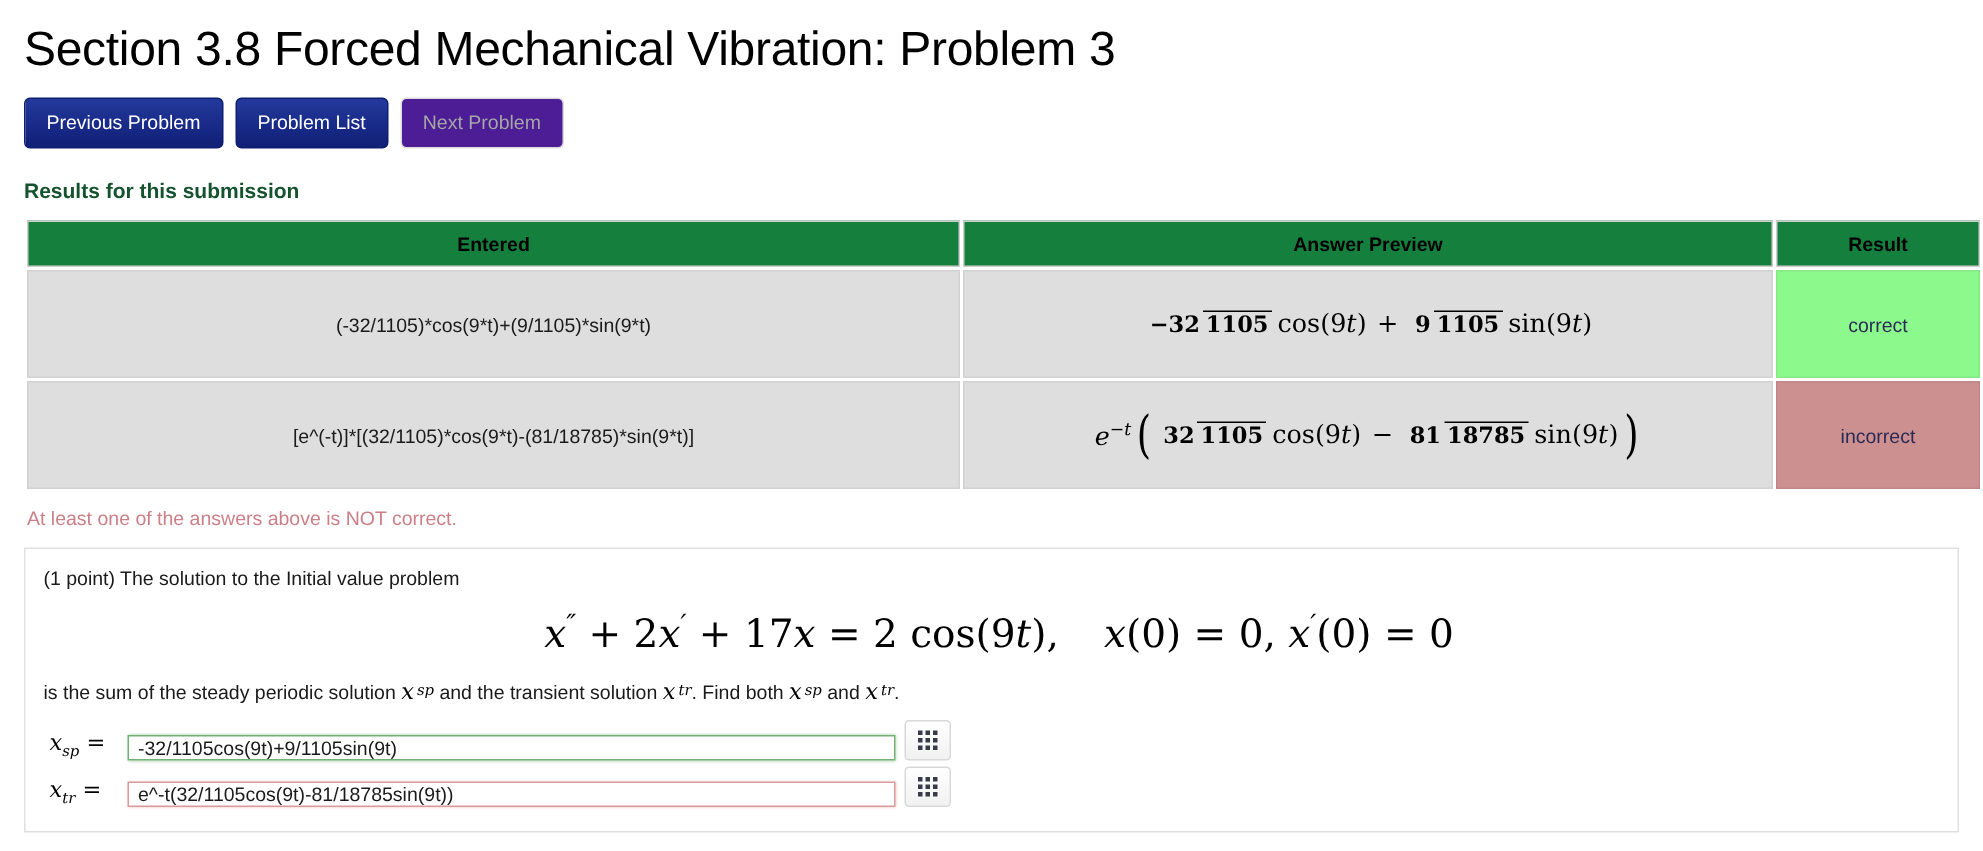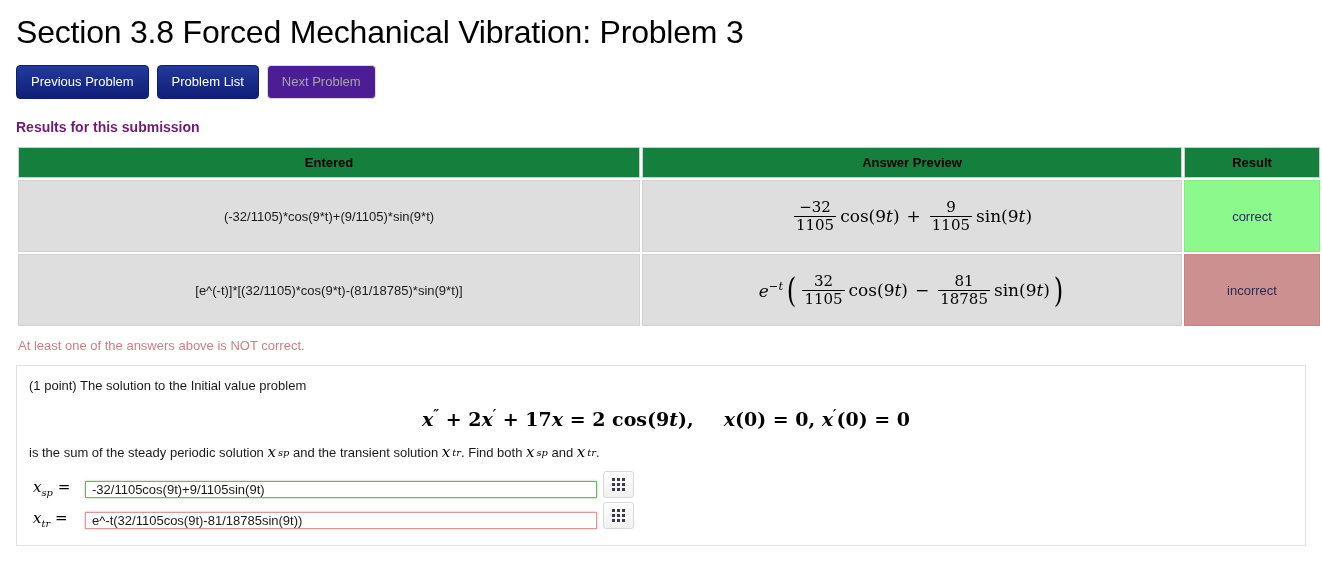--- a/index.html
+++ b/index.html
@@ -41,21 +41,21 @@
     border: 1px solid #dcdcdc;
     color: #a6a6a6;
     cursor: default;
   }
 
   
   .results-heading {
     font-size: 14px;
     font-weight: bold;
     margin: 0 0 10px 0;
-    color: #701a75;
+    color: #14532d;
   }
 
   
   .results-table {
     width: 1290px;
     border-collapse: separate;
     border-spacing: 2px;
     background: #ffffff;
     table-layout: fixed;
   }
@@ -96,26 +96,27 @@
     justify-content: center;
     gap: 2px;
     white-space: nowrap;
   }
   .math i, .math .it {
     font-style: italic;
     font-family: "DejaVu Serif", "Liberation Serif", serif;
   }
   .frac {
     display: inline-flex;
-    flex-direction: column;
+    flex-direction: row;
     align-items: center;
     vertical-align: middle;
     margin: 0 2px;
     font-size: 15px;
     line-height: 1.08;
+    font-weight: bold;
   }
   .frac .num { padding: 0 2px; }
   .frac .den { padding: 0 2px; border-top: 1.4px solid #000; }
   .op { margin: 0 5px; }
   .paren-big {
     font-size: 34px;
     line-height: 0.72;
     font-family: "DejaVu Serif", "Liberation Serif", serif;
     display: inline-block;
     transform: scaleX(0.72);
@@ -137,21 +138,21 @@
     background: #ffffff;
     padding: 10px 0 14px 10px;
     font-size: 13px;
     color: #1a1a1a;
   }
   .problem-line { margin: 2px 0 2px 2px; }
   .eq-center {
     text-align: center;
     margin: 14px 0 12px 0;
   }
-  .eq-center .math { font-size: 19px; font-weight: bold; }
+  .eq-center .math { font-size: 26px; }
   .desc-line { margin: 6px 0 8px 2px; line-height: 1.4; }
 
   
   .answer-row {
     display: flex;
     align-items: flex-end;
     margin: 4px 0 2px 6px;
     gap: 6px;
   }
   .answer-label {

